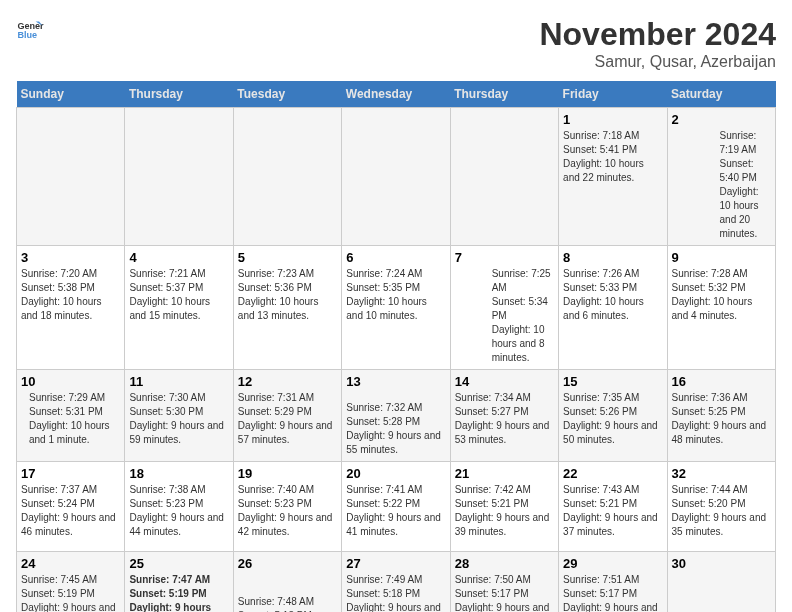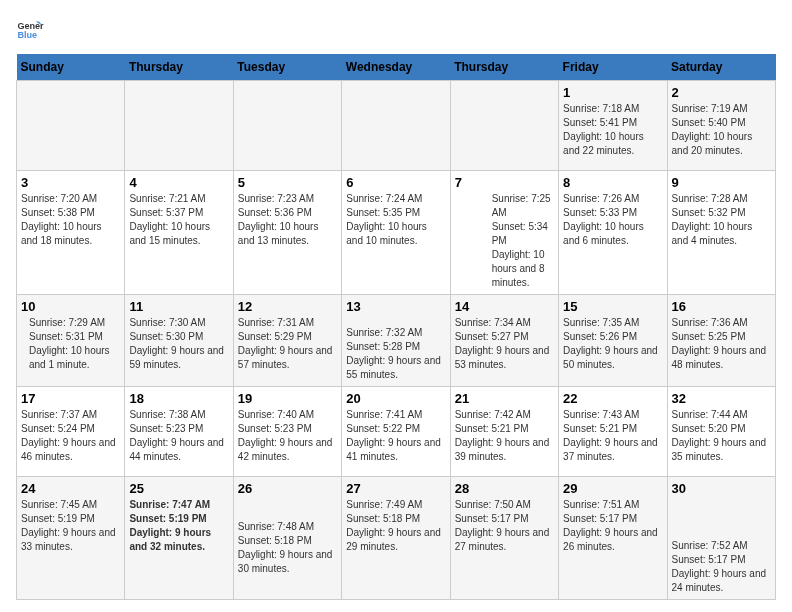--- a/index.html
+++ b/index.html
@@ -37,21 +37,21 @@
       font-size: 16px;
       color: #555;
     }
     table {
       width: 100%;
       border-collapse: collapse;
       font-size: 11px;
     }
     thead tr th {
       background-color: #3a7abf;
-      color: #000000;
+      color: #e5e5e5;
       padding: 6px 4px;
       text-align: left;
       font-size: 12px;
       font-weight: bold;
     }
     tbody tr td {
       border: 1px solid #ccc;
       vertical-align: top;
       padding: 4px;
       width: 14.28%;
@@ -81,20 +81,24 @@
 </head>
 <body>
 
 <div class="header-area">
   <div class="logo">
     <svg class="logo-icon" viewBox="0 0 40 40" xmlns="http://www.w3.org/2000/svg">
       <text x="2" y="18" font-size="13" font-weight="bold" fill="#333">General</text>
       <text x="2" y="32" font-size="13" font-weight="bold" fill="#4a90d9">Blue</text>
       <polygon points="28,8 38,14 33,8" fill="#4a90d9"></polygon>
     </svg>
+  </div>
+  <div class="title-area">
+    <div class="month-title">November 2024</div>
+    <div class="location-title">Samur, Qusar, Azerbaijan</div>
   </div>
 </div>
 
 <table>
   <thead>
     <tr>
       <th>Sunday</th>
       <th>Thursday</th>
       <th>Tuesday</th>
       <th>Wednesday</th>
@@ -111,21 +115,21 @@
         <td class="empty-cell"></td>
         <td class="empty-cell"></td>
         <td>
           <div class="day-number">1</div>
           <div class="day-info" style="white-space: pre-line;">Sunrise: 7:18 AM
 Sunset: 5:41 PM
 Daylight: 10 hours and 22 minutes.</div>
         </td>
         <td>
           <div class="day-number">2</div>
-          <div class="day-info" style="white-space: pre-line;">Sunrise: 7:19 AM
+          <div class="day-info" style="white-space: pre-line; margin-left: 48px;">Sunrise: 7:19 AM
 Sunset: 5:40 PM
 Daylight: 10 hours and 20 minutes.</div>
         </td>
       </tr>
       <tr>
         <td>
           <div class="day-number">3</div>
           <div class="day-info" style="white-space: pre-line;">Sunrise: 7:20 AM
 Sunset: 5:38 PM
 Daylight: 10 hours and 18 minutes.</div>

